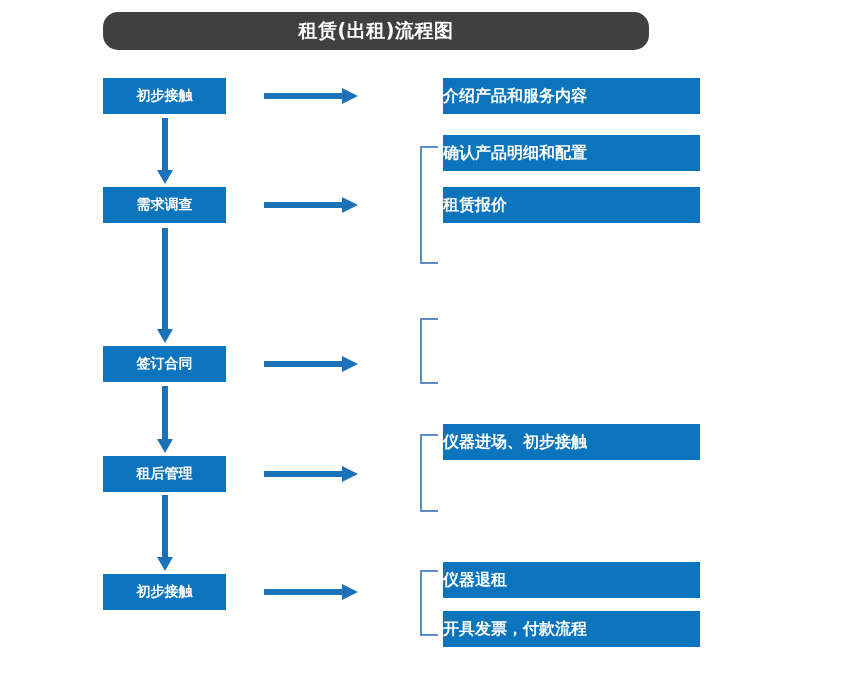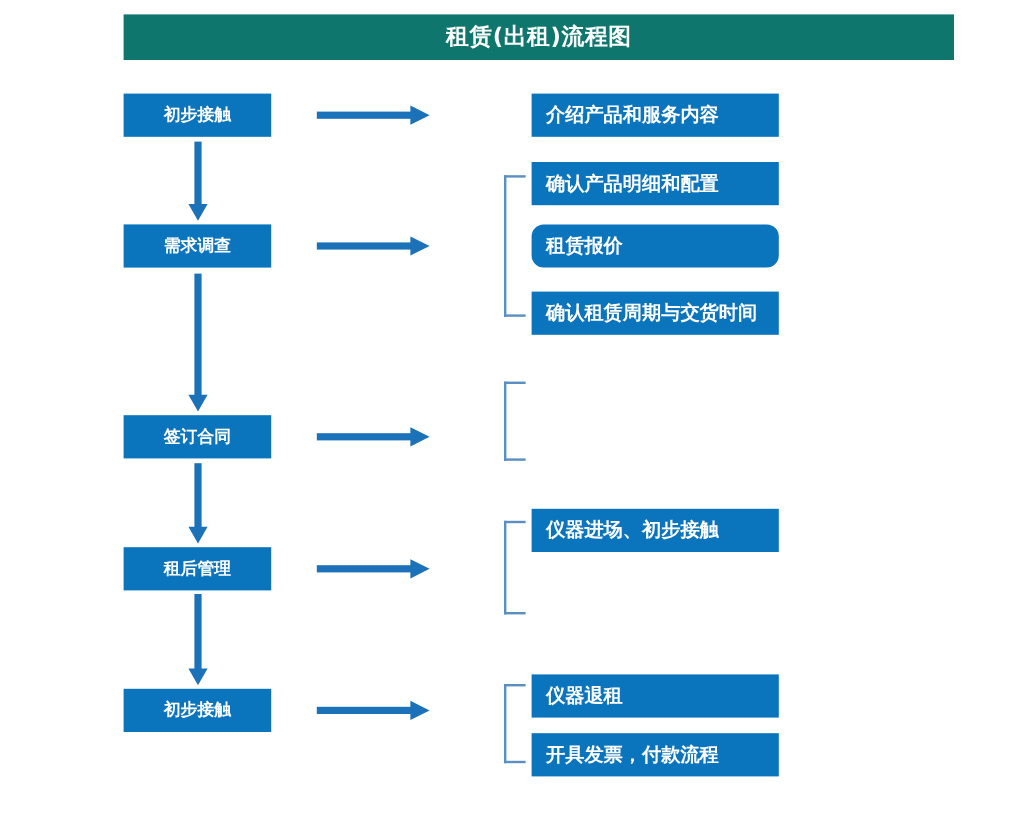--- a/index.html
+++ b/index.html
@@ -21,55 +21,55 @@
     top: 0;
     width: 844px;
     height: 688px;
   }
 
   
   .title-bar {
     position: absolute;
     left: 103px;
     top: 12px;
-    width: 692px;
+    width: 546px;
     height: 38px;
-    background: #0f766e;
+    background: #404040;
     color: #ffffff;
     font-size: 19px;
     font-weight: bold;
     display: flex;
     align-items: center;
     justify-content: center;
     letter-spacing: 0.5px;
+    border-radius: 15px;
   }
 
   
   .box {
     position: absolute;
     background: #0a74bd;
     color: #ffffff;
     font-weight: bold;
     display: flex;
     align-items: center;
     box-sizing: border-box;
   }
   .box-left {
     width: 123px;
     height: 36px;
     font-size: 14px;
     justify-content: center;
     left: 103px;
   }
   .box-right {
-    width: 206px;
+    width: 257px;
     height: 36px;
     font-size: 16px;
     justify-content: flex-start;
-    padding-left: 12px;
     left: 443px;
   }
 
   
   .arrow-h {
     position: absolute;
     height: 18px;
     width: 96px;
   }
   .arrow-h .shaft {
@@ -151,22 +151,21 @@
       <div class="head"></div>
     </div>
     <div class="box box-right" style="top: 78px;">介绍产品和服务内容</div>
     <div class="box box-left" style="top: 187px;">需求调查</div>
     <div class="arrow-h" style="left: 264px; top: 196px;">
       <div class="shaft"></div>
       <div class="head"></div>
     </div>
     <div class="bracket" style="left: 420px; top: 146px; height: 118px;"></div>
     <div class="box box-right" style="top: 135px;">确认产品明细和配置</div>
-    <div class="box box-right" style="top: 187px; border-radius: 10px;">租赁报价</div>
-    <div class="box box-right" style="top: 243px;">确认租赁周期与交货时间</div>
+    <div class="box box-right" style="top: 187px;">租赁报价</div>
     <div class="box box-left" style="top: 346px;">签订合同</div>
     <div class="arrow-h" style="left: 264px; top: 355px;">
       <div class="shaft"></div>
       <div class="head"></div>
     </div>
     <div class="bracket" style="left: 420px; top: 318px; height: 66px;"></div>
     <div class="box box-left" style="top: 456px;">租后管理</div>
     <div class="arrow-h" style="left: 264px; top: 465px;">
       <div class="shaft"></div>
       <div class="head"></div>

